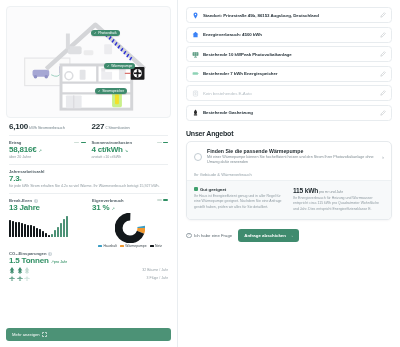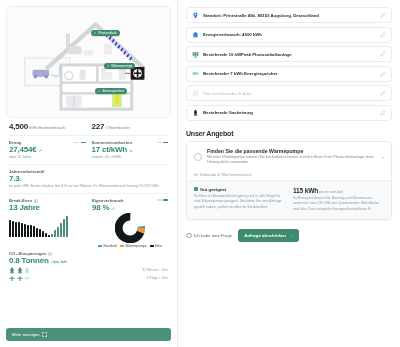--- a/index.html
+++ b/index.html
@@ -244,21 +244,21 @@
         <span class="chk">✓</span>
         <span>Stromspeicher</span>
       </div>
     </div>
 
     <div class="stats">
 
       <div class="stat-row">
         <div class="stat-col">
           <div class="big-num">
-            <span>4,500</span><span class="unit"><span>kWh</span> <span>Stromverbrauch</span></span>
+            <span>6,100</span><span class="unit"><span>kWh</span> <span>Stromverbrauch</span></span>
           </div>
         </div>
         <div class="stat-col">
           <div class="big-num">
             <span>227</span><span class="unit"><span>€</span> <span>Stromkosten</span></span>
           </div>
         </div>
       </div>
 
       <div class="divider"></div>
@@ -266,35 +266,35 @@
       <div class="stat-row">
         <div class="stat-col">
           <div class="lbl-row">
             <span class="lbl">Ertrag</span>
             <span class="mini-bars">
                 <i class="dim"></i>
                 <i></i>
               </span>
           </div>
           <div class="green-num">
-            <span>27,454</span><span>€</span>
+            <span>58,816</span><span>€</span>
             <span class="u">↗</span>
           </div>
           <div class="sub">über 20 Jahre</div>
         </div>
         <div class="stat-col">
           <div class="lbl-row">
             <span class="lbl">Sonnenstromkosten</span>
             <span class="mini-bars">
                 <i class="dim"></i>
                 <i></i>
               </span>
           </div>
           <div class="green-num">
-            <span>17 ct/kWh</span>
+            <span>4 ct/kWh</span>
             <span class="u">↘</span>
           </div>
           <div class="sub">anstatt ≈10 ct/kWh</div>
         </div>
       </div>
 
       <div class="divider"></div>
 
       <div>
         <div class="lbl">Jahresarbeitszahl</div>
@@ -337,21 +337,21 @@
         </div>
         <div class="chart-col">
           <div class="lbl-row">
             <span class="lbl">Eigenverbrauch</span>
             <span class="mini-bars">
                 <i class="dim"></i>
                 <i></i>
               </span>
           </div>
           <div class="green-num">
-            <span>98 %</span>
+            <span>31 %</span>
             <span class="u">↗</span>
           </div>
           <div class="donut-wrap">
             <svg width="30" height="30" viewBox="0 0 42 42" id="donut-svg">
                 <circle cx="21" cy="21" r="15.9155" fill="transparent" stroke="#3d9ec4" stroke-width="11" stroke-dasharray="22.00 100.00" stroke-dashoffset="25.00"></circle>
                 <circle cx="21" cy="21" r="15.9155" fill="transparent" stroke="#f0982f" stroke-width="11" stroke-dasharray="9.00 100.00" stroke-dashoffset="3.00"></circle>
                 <circle cx="21" cy="21" r="15.9155" fill="transparent" stroke="#13181b" stroke-width="11" stroke-dasharray="69.00 100.00" stroke-dashoffset="-6.00"></circle>
               </svg>
             <div class="legend" id="donut-legend">
                 <div>
@@ -369,21 +369,21 @@
               </div>
           </div>
         </div>
       </div>
 
       <div class="co2">
         <div class="lbl">
           <span>CO₂-Einsparungen</span><i class="info-dot">i</i>
         </div>
         <div class="green-num">
-          <span>0.8 Tonnen</span>
+          <span>1.5 Tonnen</span>
           <span class="u">↗</span><span class="u">pro Jahr</span>
         </div>
         <div class="eq-row">
           <span class="eq-icons">
             <svg width="6" height="7" viewBox="0 0 10 12">
                 <path d="M5 0 L9 6 H6.2 L8.6 10 H1.4 L3.8 6 H1 Z" fill="#3f8b6e"></path>
                 <rect x="4.3" y="9.6" width="1.4" height="2.4" fill="#3f8b6e"></rect>
               </svg>
             <svg width="6" height="7" viewBox="0 0 10 12">
                 <path d="M5 0 L9 6 H6.2 L8.6 10 H1.4 L3.8 6 H1 Z" fill="#3f8b6e"></path>

